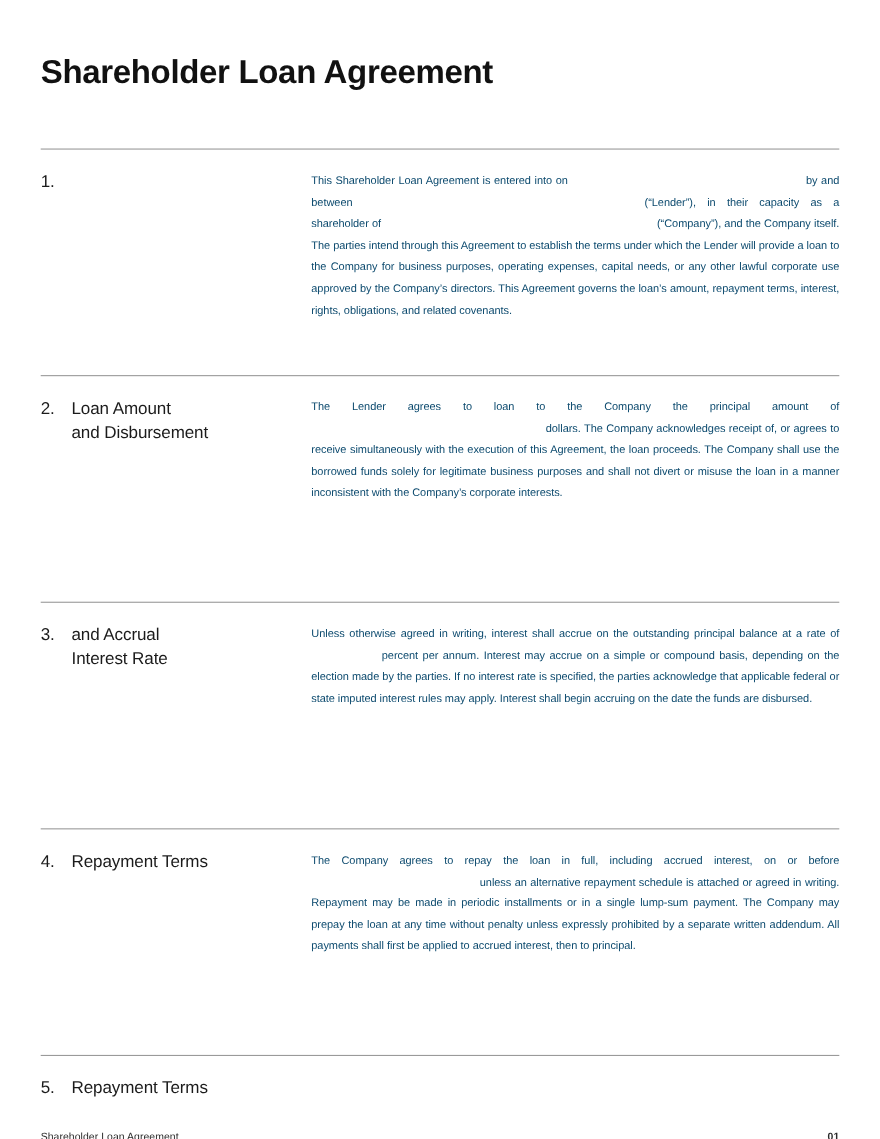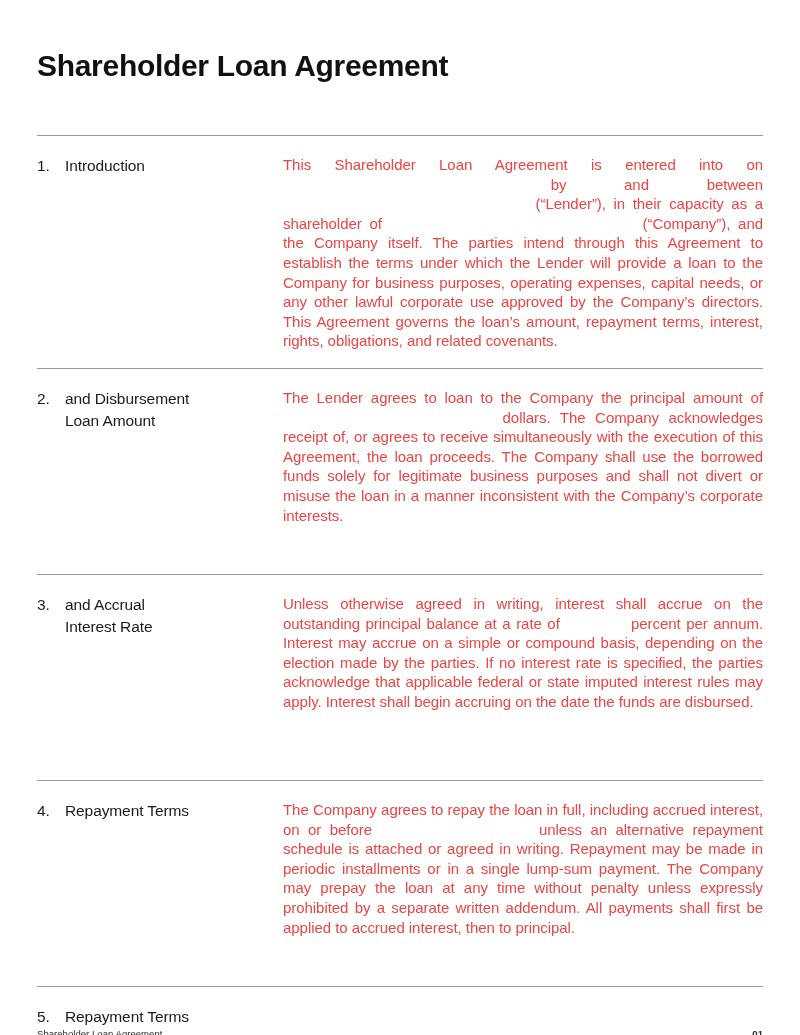--- a/index.html
+++ b/index.html
@@ -77,23 +77,23 @@
   }
   .section-title-lines {
     flex: 1 1 auto;
   }
   .section-title-line {
     display: block;
     white-space: nowrap;
   }
   .section-text {
     flex: 1 1 auto;
-    font-size: 15px;
+    font-size: 10px;
     line-height: 19.6px;
-    color: #ef4444;
+    color: #0c4a6e;
     text-align: justify;
     text-justify: inter-word;
     letter-spacing: -0.05px;
     padding-right: 0px;
   }
   .section-text p {
     margin: 0;
   }
   .blank {
     display: inline-block;
@@ -127,36 +127,35 @@
 
   <div class="doc-title">Shareholder Loan Agreement</div>
 
   <div class="sections">
       <div class="section">
         <div class="rule"></div>
         <div class="section-body-wrap">
           <div class="section-heading">
             <div class="section-num">1.</div>
             <div class="section-title-lines">
-              <span class="section-title-line">Introduction</span>
             </div>
           </div>
           <div class="section-text">
             <p><span>This Shareholder Loan Agreement is entered into on </span><span class="blank b-xxl">&nbsp;</span><span> by and between </span><span class="blank b-xl">&nbsp;</span><span> (“Lender”), in their capacity as a shareholder of </span><span class="blank b-xl">&nbsp;</span><span> (“Company”), and the Company itself. The parties intend through this Agreement to establish the terms under which the Lender will provide a loan to the Company for business purposes, operating expenses, capital needs, or any other lawful corporate use approved by the Company’s directors. This Agreement governs the loan’s amount, repayment terms, interest, rights, obligations, and related covenants.</span></p>
           </div>
         </div>
       </div>
       <div class="section">
         <div class="rule"></div>
         <div class="section-body-wrap">
           <div class="section-heading">
             <div class="section-num">2.</div>
             <div class="section-title-lines">
+              <span class="section-title-line">Loan Amount</span>
               <span class="section-title-line">and Disbursement</span>
-              <span class="section-title-line">Loan Amount</span>
             </div>
           </div>
           <div class="section-text">
             <p><span>The Lender agrees to loan to the Company the principal amount of </span><span class="blank b-xxl">&nbsp;</span><span> dollars. The Company acknowledges receipt of, or agrees to receive simultaneously with the execution of this Agreement, the loan proceeds. The Company shall use the borrowed funds solely for legitimate business purposes and shall not divert or misuse the loan in a manner inconsistent with the Company’s corporate interests.</span></p>
           </div>
         </div>
       </div>
       <div class="section">
         <div class="rule"></div>
         <div class="section-body-wrap">

